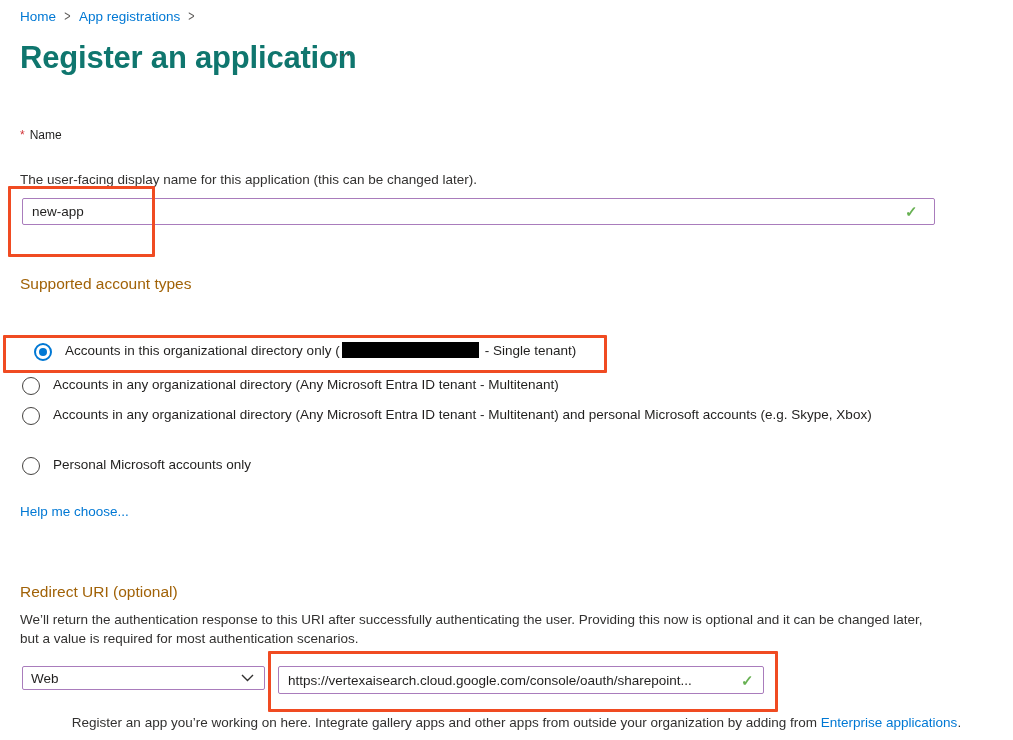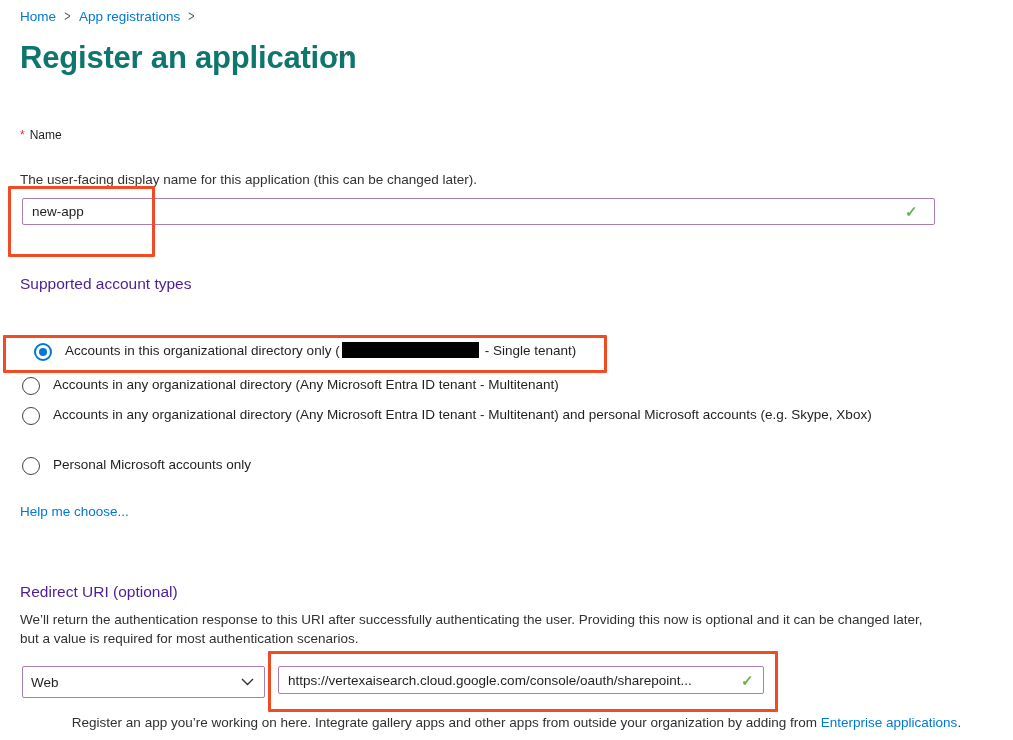--- a/index.html
+++ b/index.html
@@ -12,21 +12,21 @@
 
   
   .breadcrumb { left:20px; top:9px; display:flex; align-items:flex-start; gap:8px; font-size:13.5px; }
   .crumb { color:var(--link); cursor:pointer; }
   .crumb-sep { color:#605e5c; font-size:12px; transform:scale(.9,1.15); }
 
   
   .page-title { left:20px; top:40px; font-size:31px; font-weight:700; letter-spacing:-0.2px; color:#0f766e; }
   .more-btn { left:334px; top:44px; font-size:17px; color:#484644; letter-spacing:1px; cursor:pointer; }
 
-  .section-h { font-size:15.5px; color:#4c1d95; }
+  .section-h { font-size:15.5px; color:#a16207; }
   .body-text { font-size:13.5px; color:#323130; line-height:19px; }
   .req { color:var(--required); margin-right:5px; }
   .link { color:var(--link); cursor:pointer; }
 
   
   .tb {
     box-sizing:border-box; border:1.5px solid var(--purple); border-radius:2px;
     background:#fff; font-size:13.5px; color:#201f1e;
   }
   input.tb { padding:0 30px 0 9px; outline:none; font-family:"Liberation Sans", sans-serif; }
@@ -94,21 +94,21 @@
   <div class="abs radio-row" style="left:22px; top:456px;">
     <span class="radio-outer"></span>
     <span style="max-width:870px;">Personal Microsoft accounts only</span>
   </div>
 
   <div class="abs link" style="left:20px; top:504px; font-size:13.5px;">Help me choose...</div>
 
   <div class="abs section-h" style="left:20px; top:583px;">Redirect URI (optional)</div>
   <div class="abs body-text" style="left:20px; top:610px; width:908px;">We’ll return the authentication response to this URI after successfully authenticating the user. Providing this now is optional and it can be changed later, but a value is required for most authentication scenarios.</div>
 
-  <div class="abs tb selectbox" style="left:22px; top:666px; width:243px; height:32px;padding-left:8px;">
+  <div class="abs tb selectbox" style="left:22px; top:666px; width:243px; height:24px;padding-left:8px;">
     <span>Web</span>
     <svg class="chev" width="13" height="8" viewBox="0 0 13 8">
       <path d="M1 1l5.5 5.5L12 1" fill="none" stroke="#323130" stroke-width="1.4"></path>
     </svg>
   </div>
 
   <input class="abs tb" style="left: 278px; top: 666px; width: 486px; height: 28px;" value="https://vertexaisearch.cloud.google.com/console/oauth/sharepoint...">
   <span class="abs valid" style="left:741px; top:672px;">✓</span>
 
   <div class="abs ann" style="left:268px; top:651px; width:510px; height:61px;"></div>

